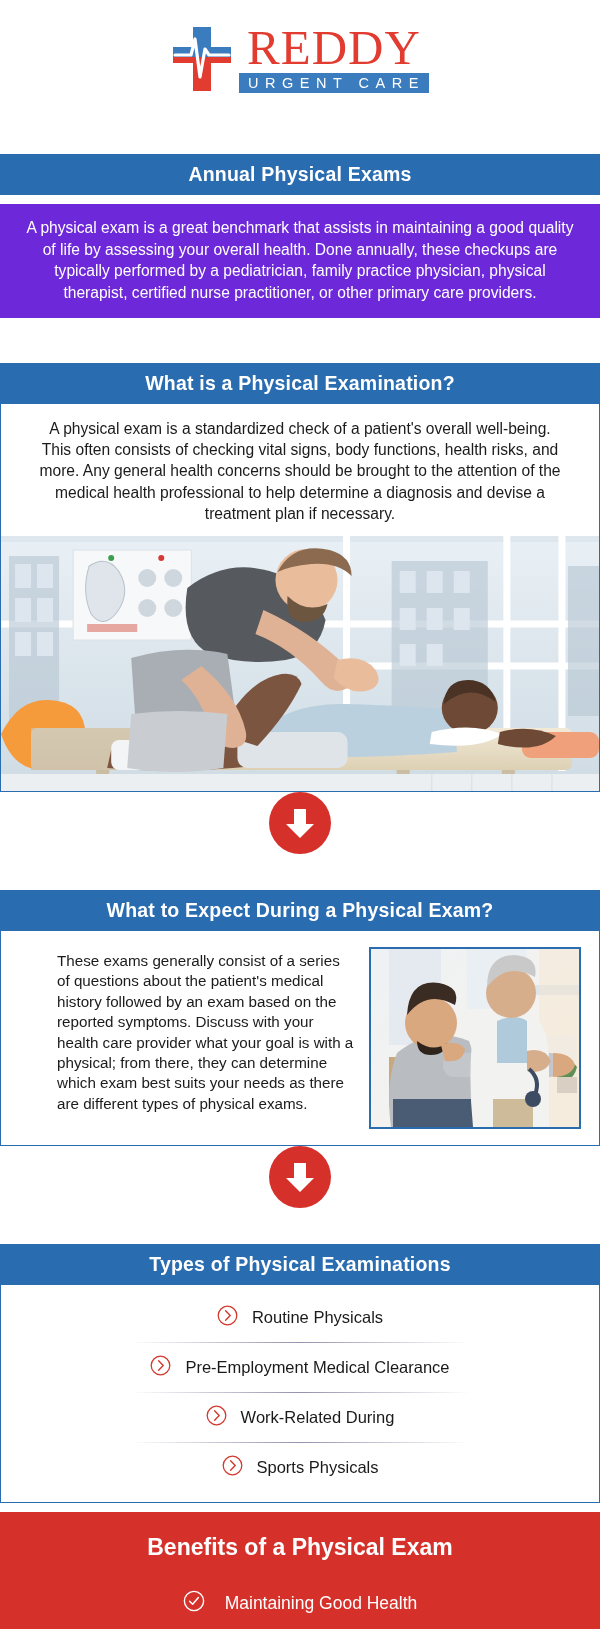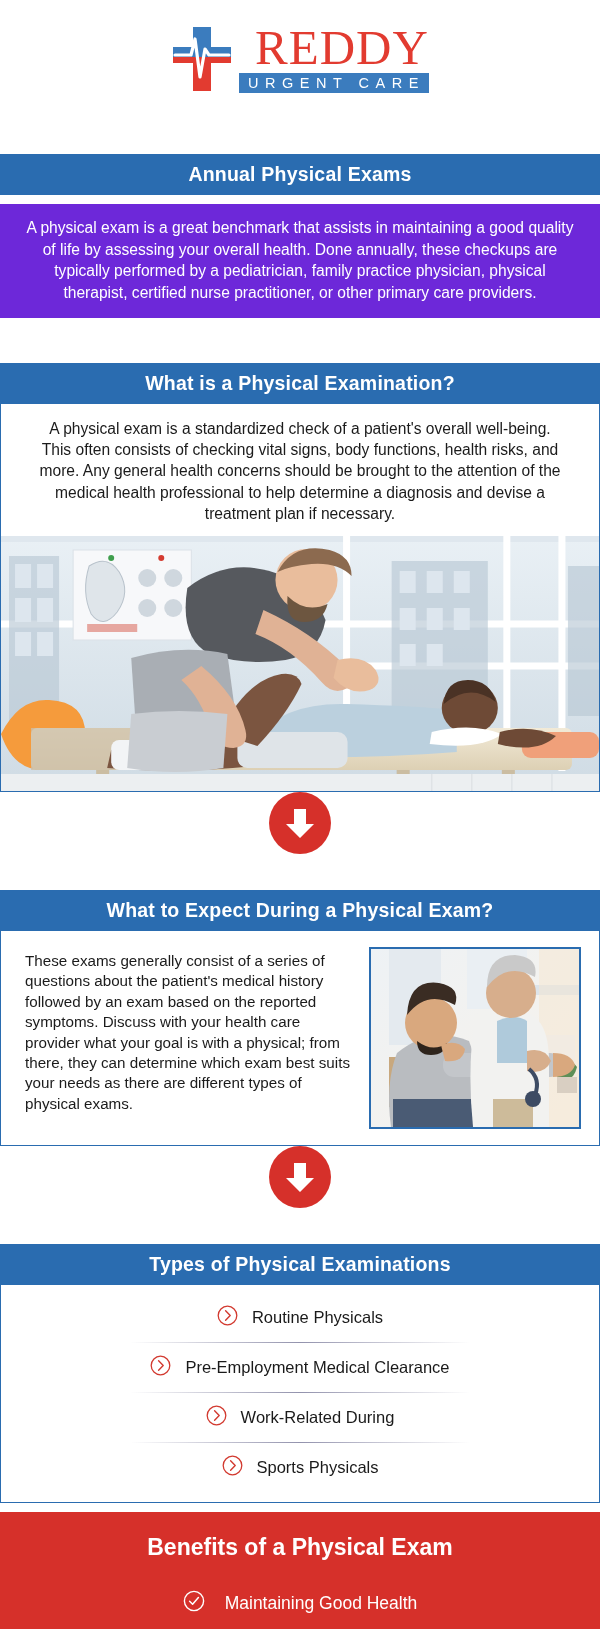--- a/index.html
+++ b/index.html
@@ -14,21 +14,21 @@
   .logo-header {
     height: 118px;
     background: #ffffff;
     display: flex;
     align-items: center;
     justify-content: center;
   }
   .logo-wrap { display: flex; align-items: center; gap: 6px; }
   .logo-cross { position: relative; width: 62px; height: 68px; flex: none; }
   .logo-cross svg { display: block; }
-  .logo-words { display: flex; flex-direction: column; align-items: flex-end; }
+  .logo-words { display: flex; flex-direction: column; align-items: center; }
   .logo-reddy {
     font-family: "Liberation Serif", serif;
     font-size: 49px;
     line-height: 0.95;
     color: #E23B30;
     letter-spacing: 1px;
     font-weight: 400;
   }
   .logo-urgent {
     background: #3B7CBE;
@@ -95,20 +95,21 @@
     display: flex; align-items: center; justify-content: center;
   }
   .arrow-circle svg { display:block; }
 
   
   .expect-body {
     display: flex;
     align-items: flex-start;
     padding: 16px 18px 16px 24px;
     gap: 14px;
+    margin-left: 32px;
   }
   .expect-text {
     flex: 1 1 auto;
     font-size: 15.2px;
     line-height: 1.34;
     color: #1b1b1b;
     text-align: left;
     padding-top: 4px;
   }
   .expect-photo {

